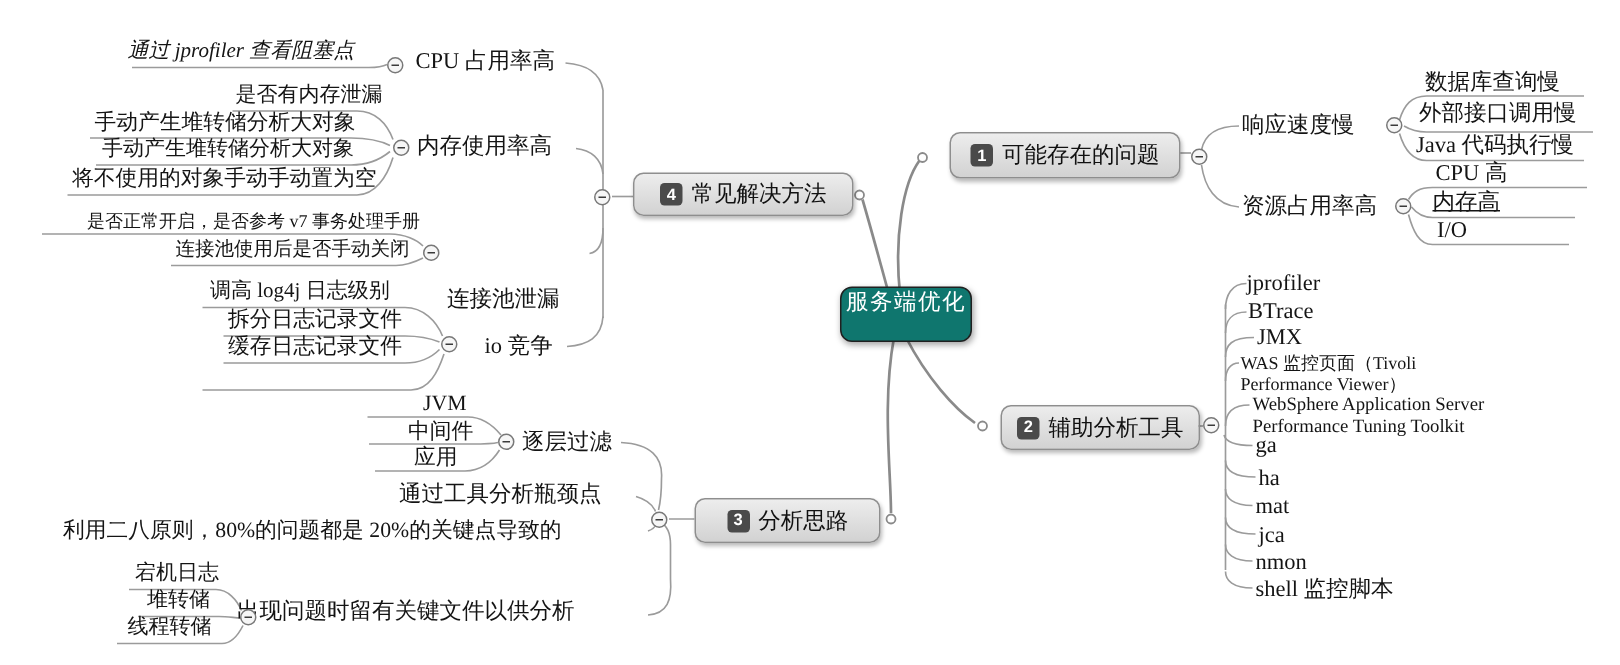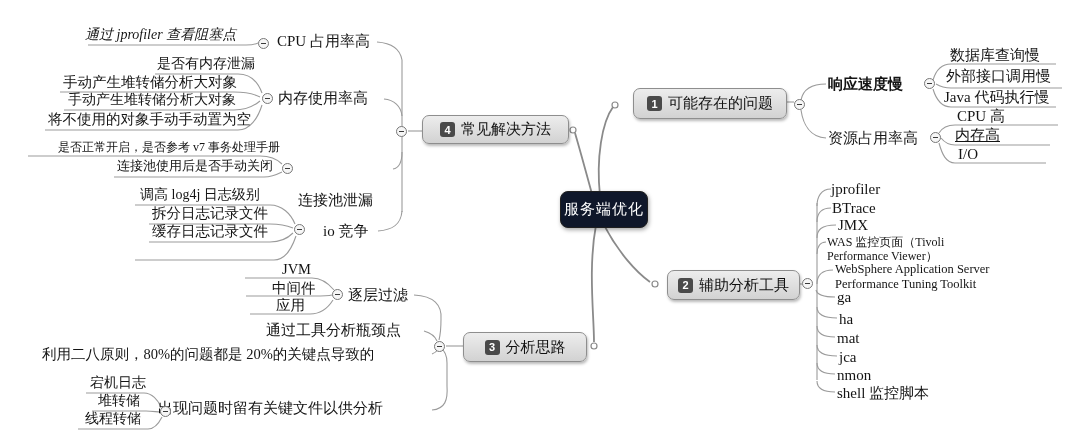--- a/index.html
+++ b/index.html
@@ -8,22 +8,22 @@
   svg.links{position:absolute;left:0;top:0;z-index:1;}
   .topic{position:absolute;z-index:3;color:#141414;white-space:nowrap;line-height:1.15;}
   .wrap{white-space:normal;line-height:1.18;}
   .mainnode{position:absolute;z-index:4;display:flex;align-items:center;justify-content:center;gap:6px;
             background:linear-gradient(180deg,#ededed 0%,#d2d2d2 100%);
             border:1px solid #8e8e8e;border-radius:7px;font-size:15px;color:#111;
             box-shadow:1px 2px 3px rgba(0,0,0,.28);}
   .numbadge{width:15px;height:15px;flex:0 0 15px;background:#4a4a4a;color:#fff;border-radius:3px;
             display:flex;align-items:center;justify-content:center;
             font:bold 11px "Liberation Sans","DejaVu Sans",sans-serif;}
-  .center-node{position:absolute;z-index:4;display:flex;align-items:center;justify-content:center;
-            background:#0f172a;color:#fff;border:1px solid #202020;border-radius:8px;
+  .center-node{position:absolute;z-index:4;display:flex;align-items:flex-start;justify-content:center;
+            background:#0f766e;color:#fff;border:1px solid #202020;border-radius:8px;
             font-size:15px;letter-spacing:1px;box-shadow:1px 2px 4px rgba(0,0,0,.35);}
   .minus{position:absolute;z-index:5;width:11px;height:11px;box-sizing:border-box;border-radius:50%;
          background:#f6f6f6;border:1px solid #787878;display:flex;align-items:center;justify-content:center;}
   .minus::after{content:"";display:block;width:5px;height:1px;background:#3a3a3a;}
 </style>
 </head>
 <body>
 
 <div class="canvas">
 
@@ -108,21 +108,21 @@
   </div>
   <div class="mainnode" style="left:463px;top:332px;width:122px;height:28px;">
     <span class="numbadge">3</span>
     <span>分析思路</span>
   </div>
   <div class="mainnode" style="left:422px;top:115px;width:145px;height:27px;">
     <span class="numbadge">4</span>
     <span>常见解决方法</span>
   </div>
 
-  <div class="topic" style="left:828px;top:76px;font-size:15px;font-weight:bold;">响应速度慢</div>
+  <div class="topic" style="left:828px;top:76px;font-size:15px;">响应速度慢</div>
   <div class="topic" style="left:828px;top:130px;font-size:15px;">资源占用率高</div>
   <div class="topic" style="left:950px;top:47px;font-size:15px;">数据库查询慢</div>
   <div class="topic" style="left:946px;top:68px;font-size:15px;">外部接口调用慢</div>
   <div class="topic" style="left:944px;top:89px;font-size:15px;">Java 代码执行慢</div>
   <div class="topic" style="left:957px;top:108px;font-size:15px;">CPU 高</div>
   <div class="topic" style="left:955px;top:127px;font-size:15px;text-decoration:underline;">内存高</div>
   <div class="topic" style="left:958px;top:146px;font-size:15px;">I/O</div>
 
   <div class="topic" style="left:831px;top:181px;font-size:15px;">jprofiler</div>
   <div class="topic" style="left:832px;top:200px;font-size:15px;">BTrace</div>

